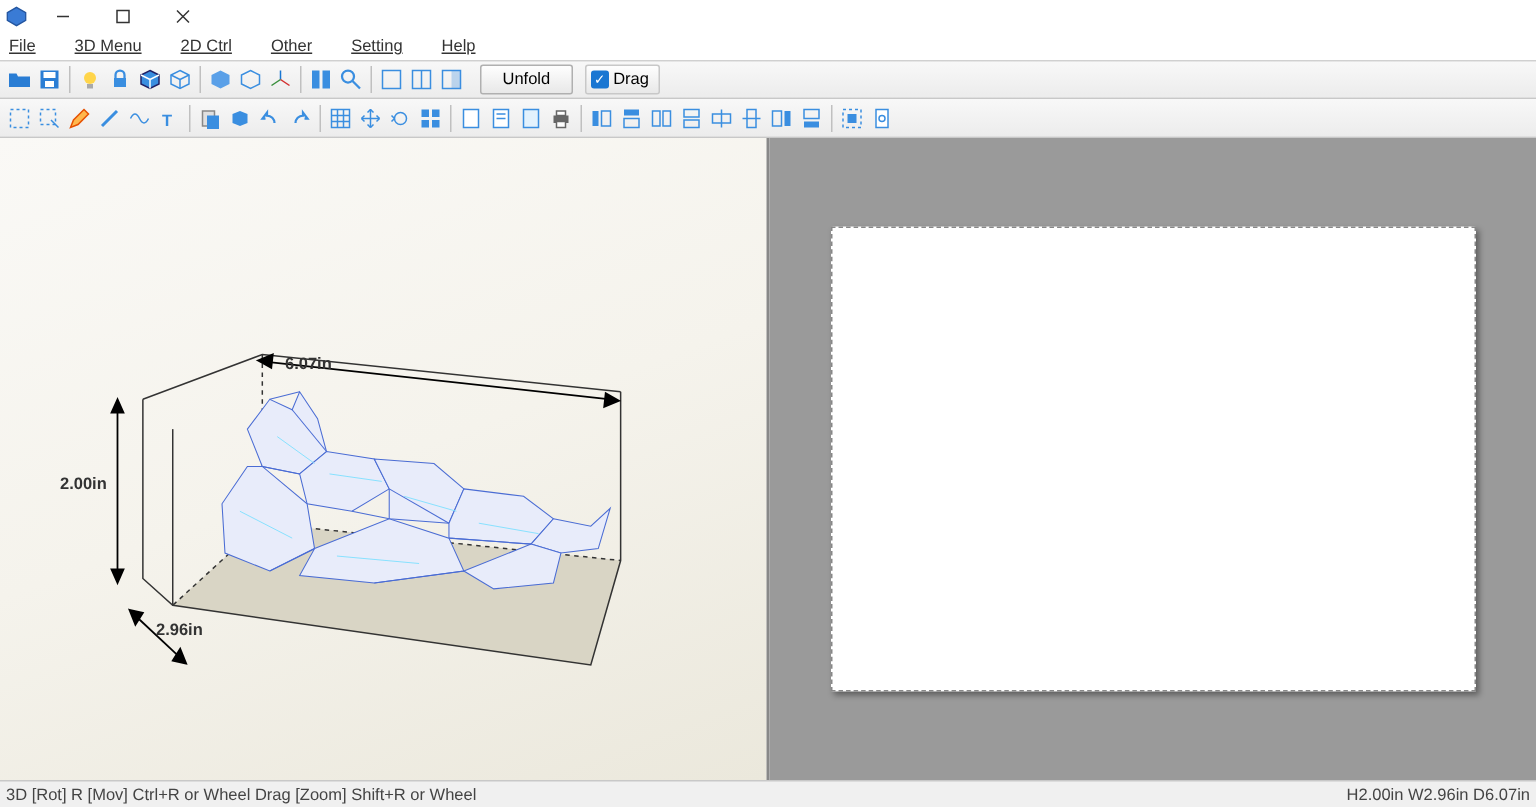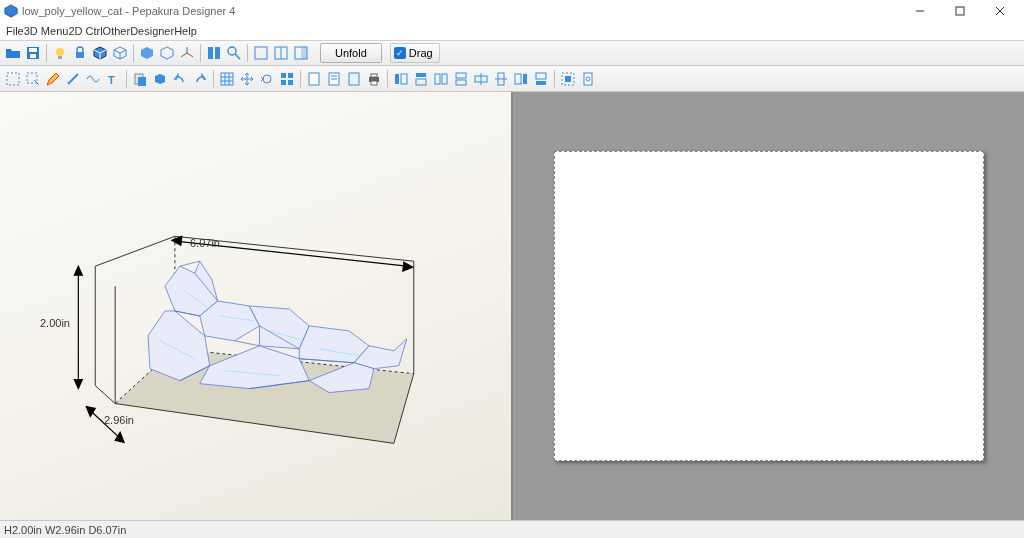--- a/index.html
+++ b/index.html
@@ -2,46 +2,45 @@
 <html><head>
 <meta charset="utf-8">
 <style>
 * { margin:0; padding:0; box-sizing:border-box; font-family:"Segoe UI",Tahoma,sans-serif; font-size:11px; }
 body { width:1024px; height:538px; background:#fff; overflow:hidden; display:flex; flex-direction:column; }
 .titlebar { height:22px; background:#fff; display:flex; align-items:center; padding:0 4px; color:#666; }
 .titlebar .appicon { width:14px; height:14px; margin-right:4px; }
 .titlebar .title { flex:1; }
 .winbtns { display:flex; }
 .winbtn { width:40px; height:22px; display:flex; align-items:center; justify-content:center; color:#555; }
-.menubar { height:18px; display:flex; align-items:center; padding:0 6px; gap:0; color:#333; }
+.menubar { height:18px; display:flex; align-items:center; padding:0 6px; gap:26px; color:#333;text-decoration:underline; }
 .menubar span { cursor:default; }
 .toolbar { height:26px; background:linear-gradient(#f8f8f8,#ececec); border-top:1px solid #d0d0d0; border-bottom:1px solid #c8c8c8; display:flex; align-items:center; padding:0 4px; gap:2px; }
 .toolbar2 { height:26px; background:linear-gradient(#f8f8f8,#ececec); border-bottom:1px solid #c8c8c8; display:flex; align-items:center; padding:0 4px; gap:2px; }
 .tbtn { width:18px; height:18px; display:flex; align-items:center; justify-content:center; border:1px solid transparent; border-radius:2px; }
 .sep { width:1px; height:18px; background:#c0c0c0; margin:0 2px; }
 .unfold-btn { height:20px; padding:0 14px; background:linear-gradient(#fefefe,#e8e8e8); border:1px solid #b0b0b0; border-radius:2px; margin-left:8px; }
 .auto-box { display:flex; align-items:center; gap:3px; margin-left:6px; background:linear-gradient(#fefefe,#e8e8e8); border:1px solid #c8c8c8; border-radius:2px; padding:1px 6px 1px 3px; height:20px; }
 .auto-check { width:12px; height:12px; background:#1976d2; border-radius:2px; display:flex; align-items:center; justify-content:center; color:#fff; font-size:9px; }
 .workspace { flex:1; display:flex; min-height:0; }
 .pane3d { flex:1; background:linear-gradient(160deg,#faf9f6 0%,#f5f3ec 50%,#ebe8dc 100%); position:relative; border-right:2px solid #888; }
 .pane2d { flex:1; background:#9a9a9a; position:relative; display:flex; align-items:center; justify-content:center; }
 .paper { width:430px; height:310px; background:#fff; border:1px dashed #888; box-shadow:2px 2px 4px rgba(0,0,0,0.4); }
 .statusbar { height:18px; background:#f0f0f0; border-top:1px solid #c8c8c8; display:flex; align-items:center; padding:0 4px; color:#444; }
 .statusbar .left { flex:1; }
-.dim-label { position:absolute; font-size:11px; color:#333; font-family:Arial; }
+.dim-label { position:absolute; font-size:11px; color:#333; font-family:Arial;font-weight:bold; }
 svg.ico { width:16px; height:16px; }
 </style>
 </head>
 <body>
 
 <div class="titlebar">
   <svg class="appicon" viewBox="0 0 16 16">
       <polygon points="8,1 15,5 15,11 8,15 1,11 1,5" fill="#3a7bd5" stroke="#2456a0"></polygon>
     </svg>
-  <span class="title">low_poly_yellow_cat - Pepakura Designer 4</span>
   <div class="winbtns">
     <div class="winbtn">
         <svg width="10" height="10">
           <line x1="1" y1="5" x2="9" y2="5" stroke="#333"></line>
         </svg>
       </div>
     <div class="winbtn">
         <svg width="10" height="10">
           <rect x="1" y="1" width="8" height="8" fill="none" stroke="#333"></rect>
         </svg>
@@ -53,21 +52,21 @@
         </svg>
       </div>
   </div>
 </div>
 
 <div class="menubar">
   <span>File</span>
   <span>3D Menu</span>
   <span>2D Ctrl</span>
   <span>Other</span>
-  <span>Designer</span>
+  <span>Setting</span>
   <span>Help</span>
 </div>
 
 <div class="toolbar">
   <div class="tbtn">
       <svg class="ico" viewBox="0 0 16 16">
         <path d="M1 4h5l1 2h8v7H1z" fill="#2a7dd4"></path>
       </svg>
     </div>
   <div class="tbtn">
@@ -400,14 +399,15 @@
     <div class="dim-label" style="left:40px; top:225px;">2.00in</div>
     <div class="dim-label" style="left:104px; top:322px;">2.96in</div>
     <div class="dim-label" style="left:190px; top:145px;">6.07in</div>
   </div>
   <div class="pane2d">
     <div class="paper"></div>
   </div>
 </div>
 
 <div class="statusbar">
+  <span class="left">3D [Rot] R [Mov] Ctrl+R or Wheel Drag [Zoom] Shift+R or Wheel</span>
   <span>H2.00in W2.96in D6.07in</span>
 </div>
 
 </body></html>

